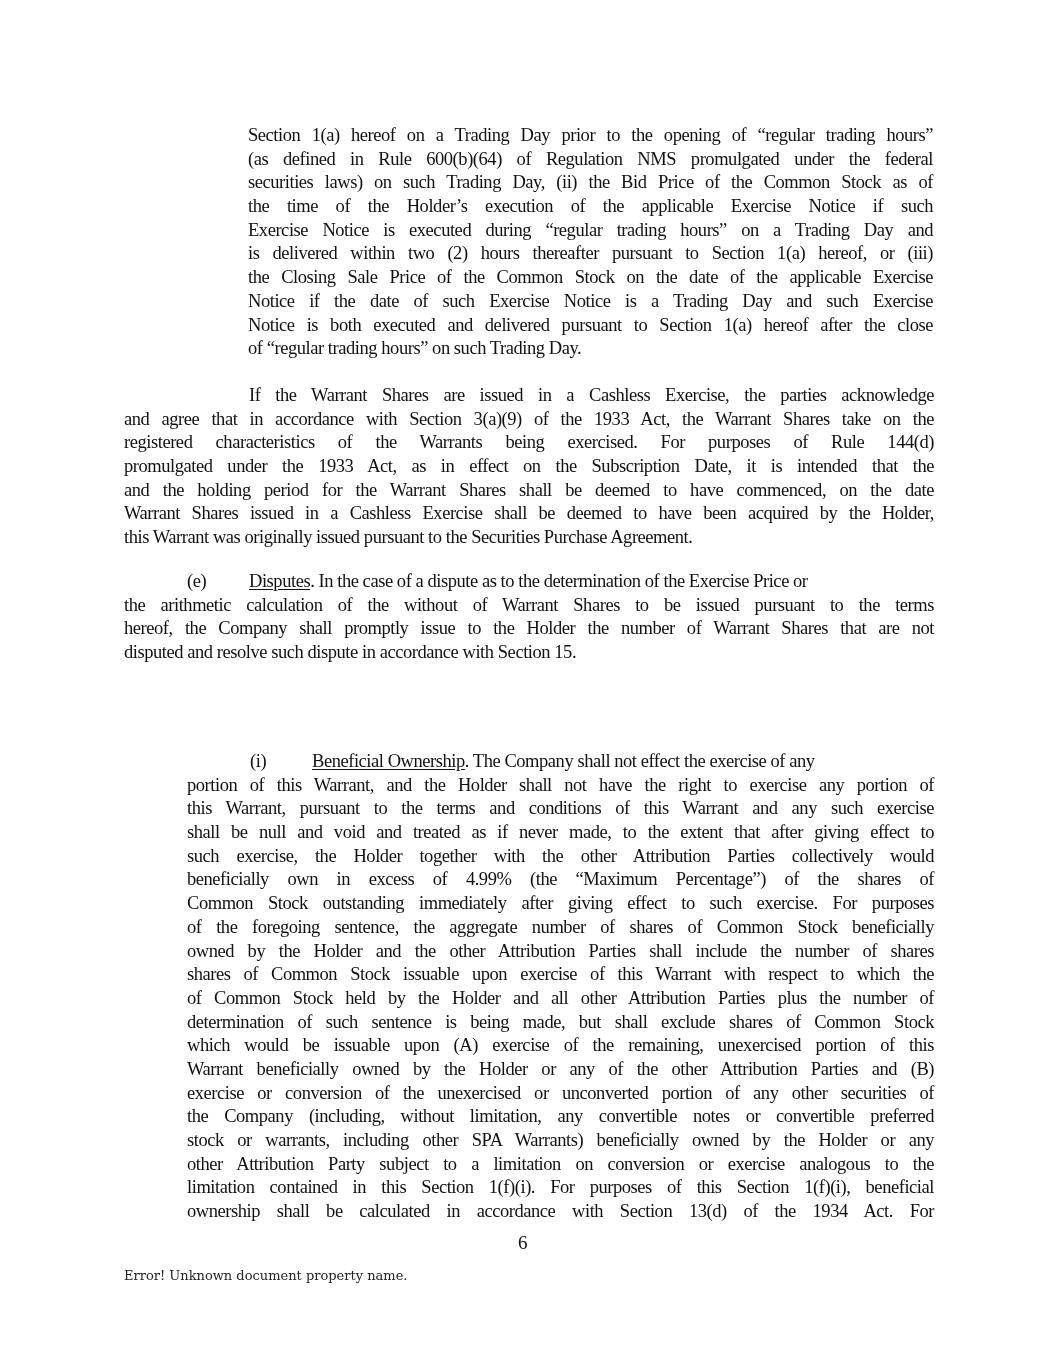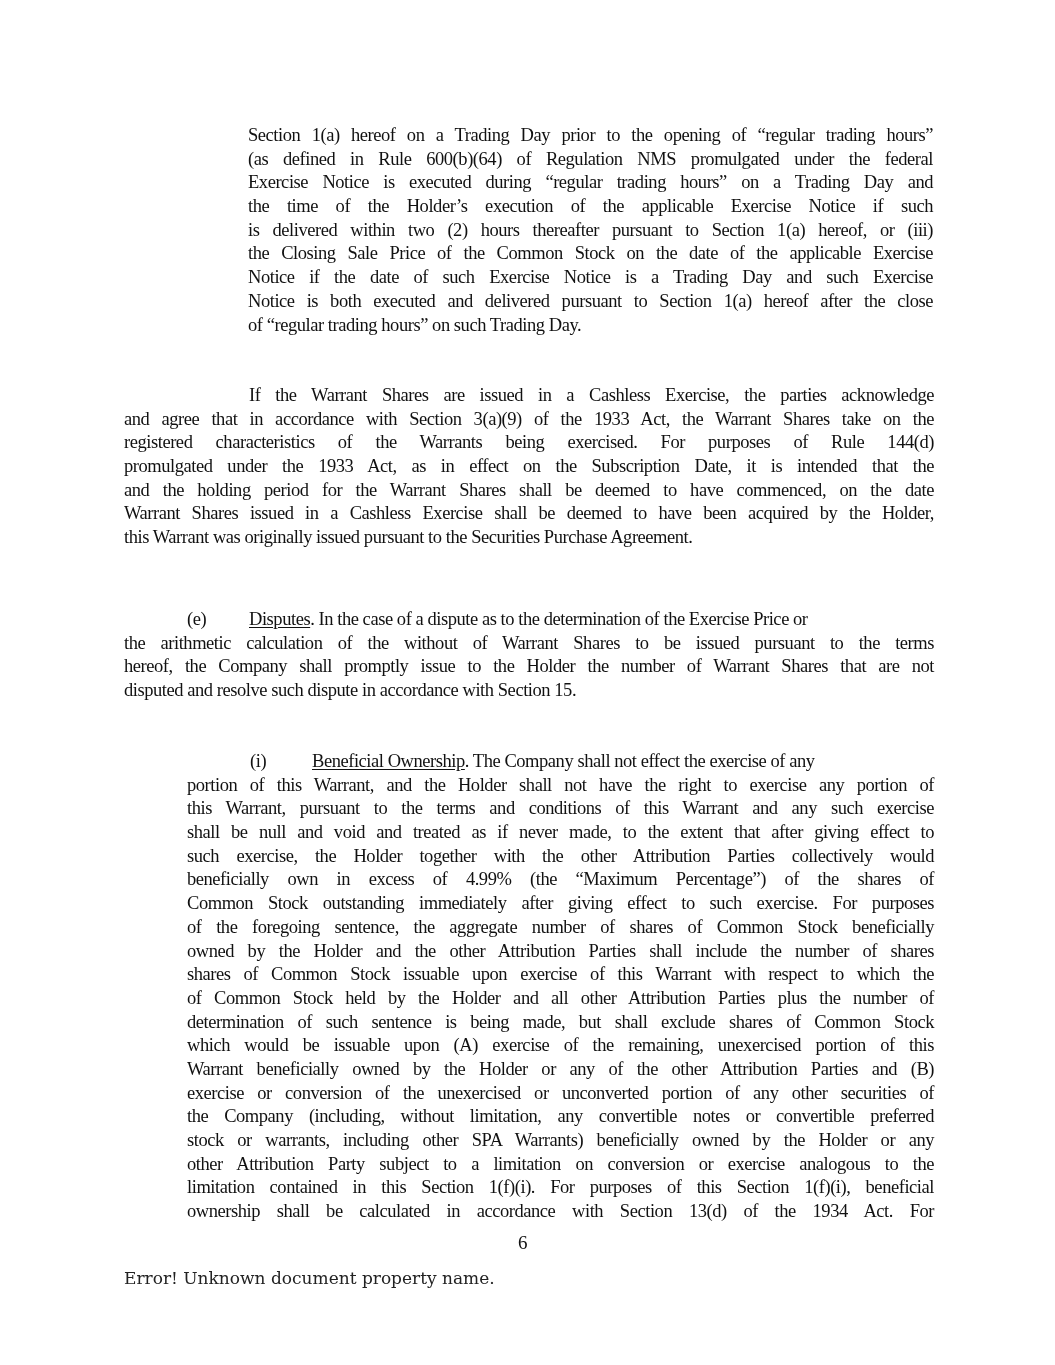--- a/index.html
+++ b/index.html
@@ -5,39 +5,40 @@
   html, body { margin: 0; padding: 0; background: #ffffff; }
   body { width: 1055px; height: 1365px; position: relative; overflow: hidden;
          font-family: "Liberation Serif", "DejaVu Serif", serif; color: #111; }
   .page { position: absolute; left: 0; top: 0; width: 871px; height: 1365px; background: #fff; }
   .block { position: absolute; }
   .line { display: block; height: 23.7px; line-height: 23.7px; font-size: 18.5px;
           white-space: nowrap; text-align: justify; text-align-last: justify; letter-spacing: -0.45px; }
   .line.last { text-align-last: left; }
   .b1 { left: 248px; top: 124px; width: 685px; }
   .b2 { left: 124px; top: 384px; width: 810px; }
-  .b3 { left: 124px; top: 570px; width: 810px; margin-top: 38px; }
+  .b3 { left: 124px; top: 570px; width: 810px; }
   .b4 { left: 187px; top: 686px; width: 747px; }
   .b5 { left: 187px; top: 731px; width: 747px; }
   .lbl { display: inline-block; }
   .u { text-decoration: underline; text-underline-offset: 2px; }
   .pagenum { position: absolute; left: 518px; top: 1232px; font-size: 19px; }
   .footer { position: absolute; left: 124px; top: 1268px; font-family: "DejaVu Serif", serif;
-            font-size: 17px; color: #222; }
+            font-size: 13px; color: #222; }
 </style>
 </head>
 <body>
 
 <div class="page">
 
   <div class="block b1">
     <span class="line">Section 1(a) hereof on a Trading Day prior to the opening of “regular trading hours”</span>
     <span class="line">(as defined in Rule 600(b)(64) of Regulation NMS promulgated under the federal</span>
+    <span class="line">securities laws) on such Trading Day, (ii) the Bid Price of the Common Stock as of</span>
+    <span class="line">the time of the Holder’s execution of the applicable Exercise Notice if such</span>
     <span class="line">Exercise Notice is executed during “regular trading hours” on a Trading Day and</span>
-    <span class="line">the time of the Holder’s execution of the applicable Exercise Notice if such</span>
     <span class="line">is delivered within two (2) hours thereafter pursuant to Section 1(a) hereof, or (iii)</span>
     <span class="line">the Closing Sale Price of the Common Stock on the date of the applicable Exercise</span>
     <span class="line">Notice if the date of such Exercise Notice is a Trading Day and such Exercise</span>
     <span class="line">Notice is both executed and delivered pursuant to Section 1(a) hereof after the close</span>
     <span class="line last">of “regular trading hours” on such Trading Day.</span>
   </div>
 
   <div class="block b2">
     <span class="line" style="padding-left:125px;">If the Warrant Shares are issued in a Cashless Exercise, the parties acknowledge</span>
     <span class="line">and agree that in accordance with Section 3(a)(9) of the 1933 Act, the Warrant Shares take on the</span>

